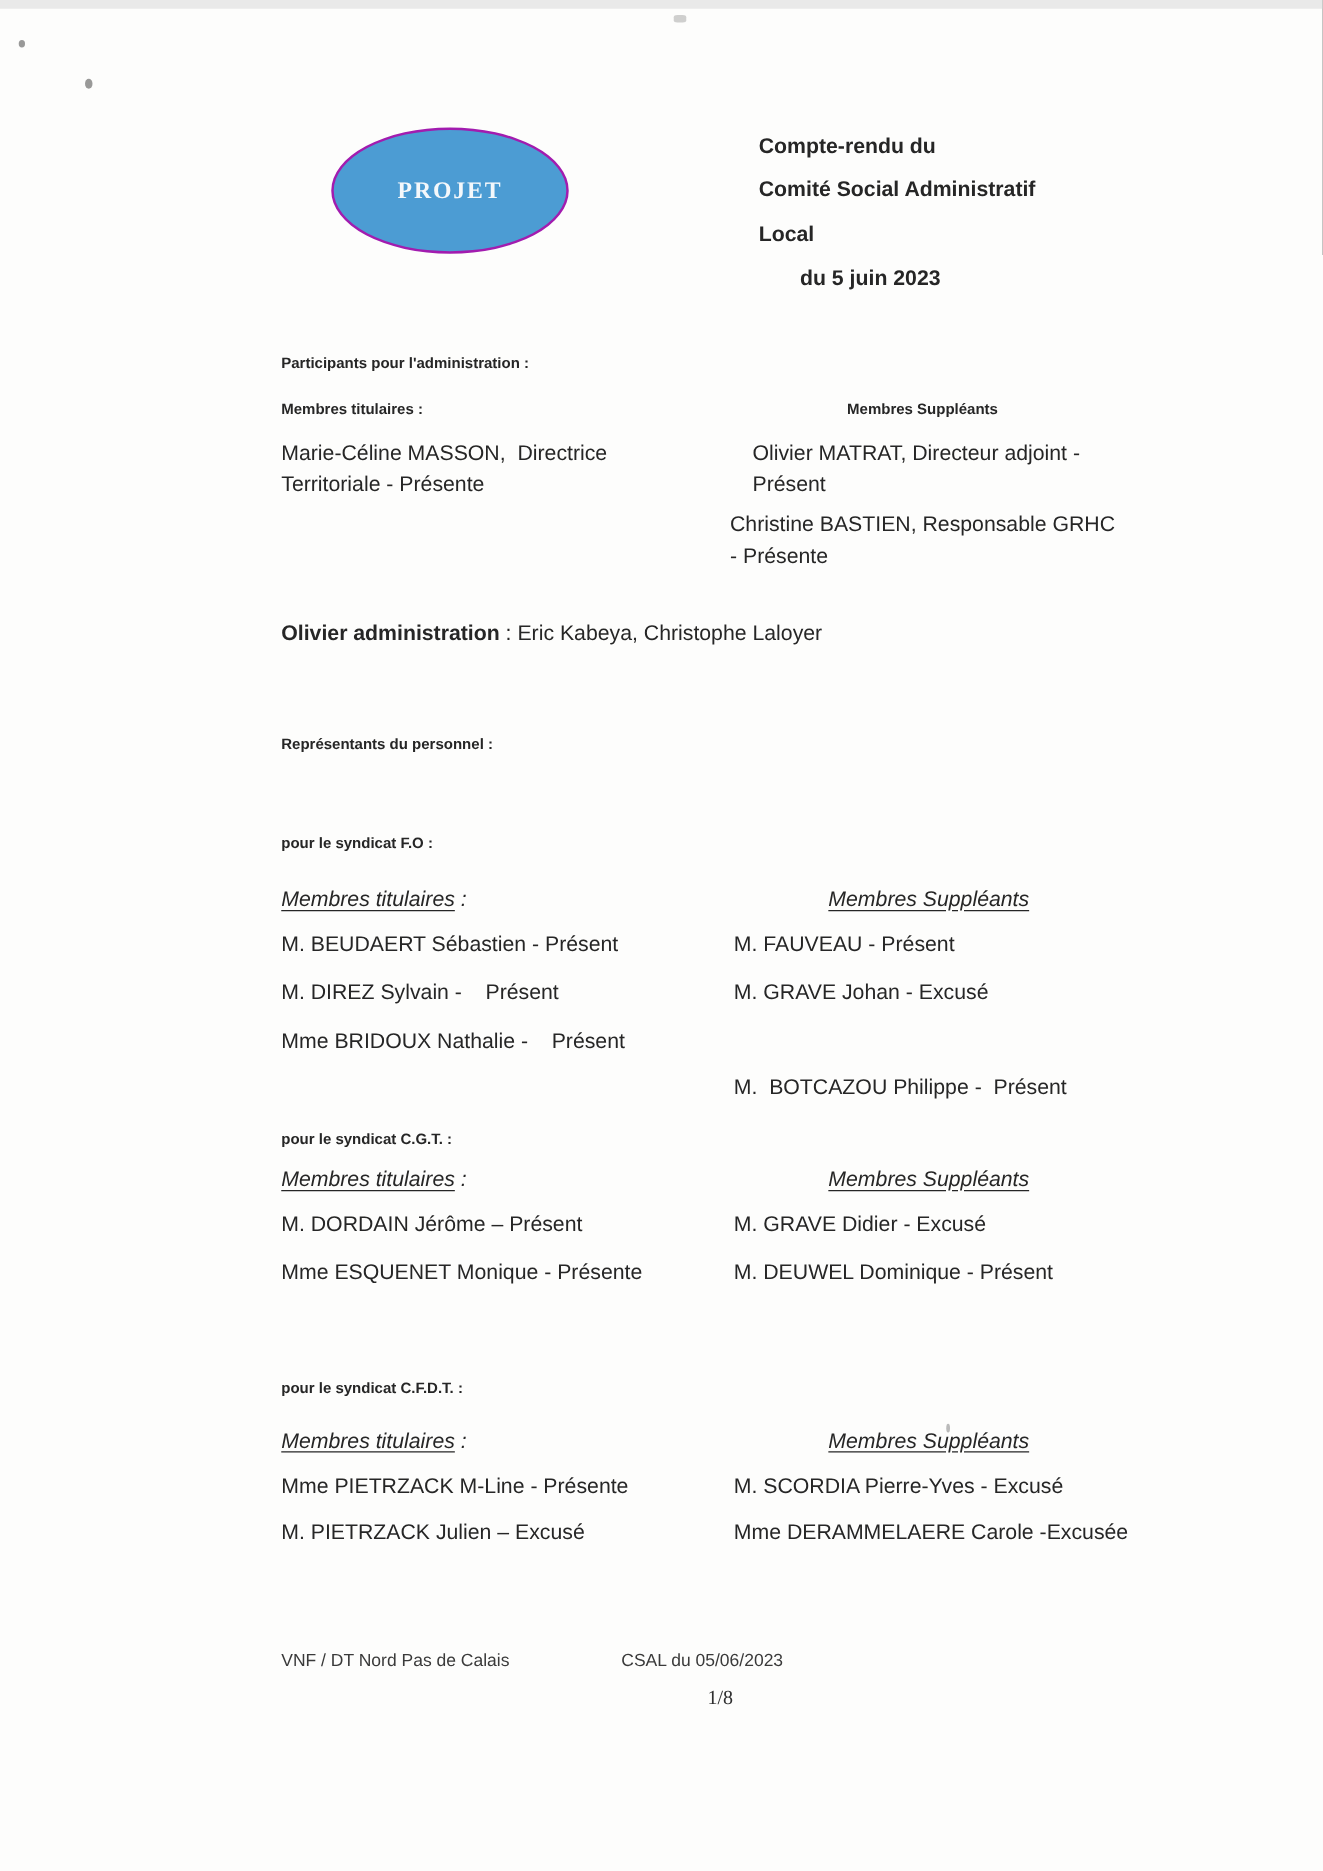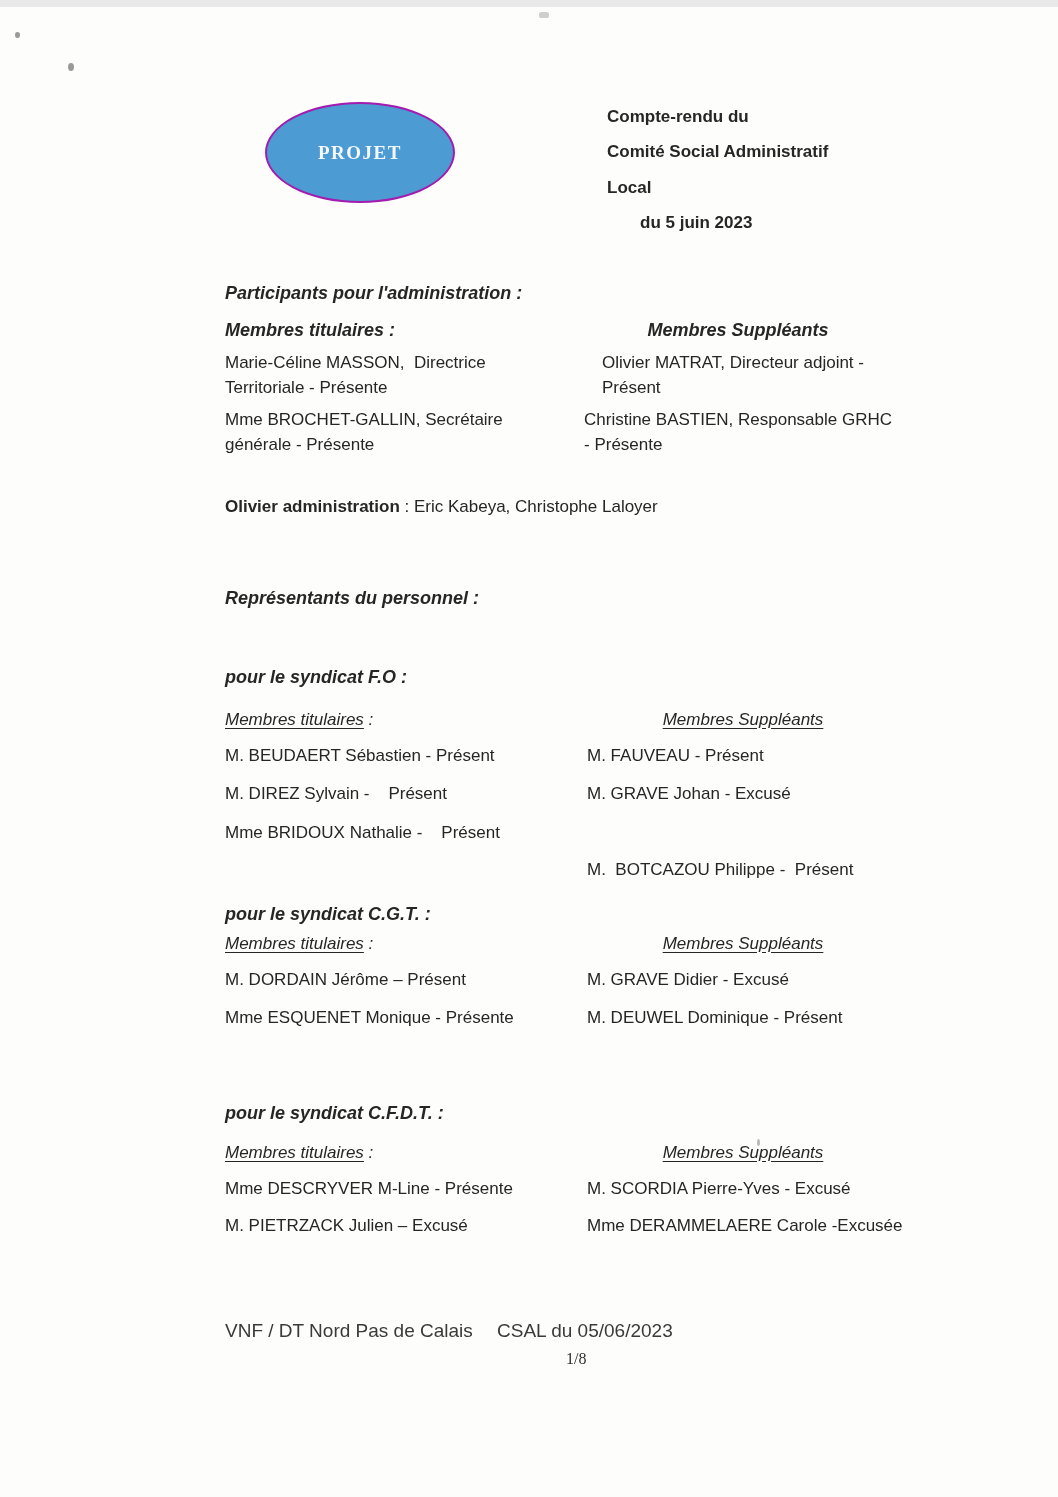--- a/index.html
+++ b/index.html
@@ -23,23 +23,23 @@
   .stamp span {
     font-family:"Liberation Serif","DejaVu Serif",serif;
     font-size:19px; letter-spacing:1.5px; color:#f4f8fb; font-weight:bold;
   }
   
   .t  { font-size:17px; line-height:25px; white-space:pre; }
   .wrap { white-space:pre-wrap; }
   .b  { font-weight:bold; }
   .i  { font-style:italic; }
   .u  { text-decoration:underline; text-underline-offset:3px; }
-  .heading { font-size:18px; font-weight:bold; font-style:italic; white-space:pre; }
+  .heading { font-size:12px; font-weight:bold; white-space:pre; }
   .colhead-right { text-align:center; }
-  .footer-text { font-size:19px; color:#3a3a3a; white-space:pre; }
+  .footer-text { font-size:14px; color:#3a3a3a; white-space:pre; }
   .pagenum { font-family:"Liberation Serif","DejaVu Serif",serif; font-size:16px; color:#2f2f2f; }
 </style>
 </head>
 <body>
 
 <div class="page">
 
   <div class="abs scan-edge"></div>
   <div class="abs speck" style="left:15px;top:32px;width:5px;height:6px;"></div>
   <div class="abs speck" style="left:68px;top:63px;width:6px;height:8px;"></div>
@@ -55,21 +55,20 @@
   <div class="abs t b" style="left:607px;top:175px;">Local</div>
   <div class="abs t b" style="left:607px;top:210px;margin-left:33px;">du 5 juin 2023</div>
 
   <div class="abs heading" style="left:225px;top:283px;">Participants pour l'administration :</div>
 
   <div class="abs heading" style="left:225px;top:320px;">Membres titulaires :</div>
   <div class="abs heading colhead-right" style="left:602px;top:320px;width:272px;">Membres Suppléants</div>
 
   <div class="abs t wrap" style="left:225px;top:350px;width:320px;">Marie-Céline MASSON,  Directrice Territoriale - Présente</div>
   <div class="abs t wrap" style="left:602px;top:350px;width:308px;">Olivier MATRAT, Directeur adjoint - Présent</div>
-  <div class="abs t wrap" style="left:225px;top:407px;width:320px;">Mme BROCHET-GALLIN, Secrétaire générale - Présente</div>
   <div class="abs t wrap" style="left:584px;top:407px;width:308px;">Christine BASTIEN, Responsable GRHC - Présente</div>
 
   <div class="abs t" style="left:225px;top:494px;"><span class="b">Olivier administration</span><span> : Eric Kabeya, Christophe Laloyer</span></div>
 
   <div class="abs heading" style="left:225px;top:588px;">Représentants du personnel :</div>
 
   <div class="abs heading" style="left:225px;top:667px;">pour le syndicat F.O :</div>
   <div class="abs t i" style="left:225px;top:707px;"><span class="u">Membres titulaires</span><span> :</span></div>
   <div class="abs t i colhead-right" style="left:587px;top:707px;width:312px;"><span class="u">Membres Suppléants</span></div>
   <div class="abs t" style="left:225px;top:743px;">M. BEUDAERT Sébastien - Présent</div>
@@ -83,21 +82,21 @@
   <div class="abs t i" style="left:225px;top:931px;"><span class="u">Membres titulaires</span><span> :</span></div>
   <div class="abs t i colhead-right" style="left:587px;top:931px;width:312px;"><span class="u">Membres Suppléants</span></div>
   <div class="abs t" style="left:225px;top:967px;">M. DORDAIN Jérôme – Présent</div>
   <div class="abs t" style="left:587px;top:967px;">M. GRAVE Didier - Excusé</div>
   <div class="abs t" style="left:225px;top:1005px;">Mme ESQUENET Monique - Présente</div>
   <div class="abs t" style="left:587px;top:1005px;">M. DEUWEL Dominique - Présent</div>
 
   <div class="abs heading" style="left:225px;top:1103px;">pour le syndicat C.F.D.T. :</div>
   <div class="abs t i" style="left:225px;top:1140px;"><span class="u">Membres titulaires</span><span> :</span></div>
   <div class="abs t i colhead-right" style="left:587px;top:1140px;width:312px;"><span class="u">Membres Suppléants</span></div>
-  <div class="abs t" style="left:225px;top:1176px;">Mme DESCRYVER M-Line - Présente</div>
+  <div class="abs t" style="left:225px;top:1176px;">Mme PIETRZACK M-Line - Présente</div>
   <div class="abs t" style="left:587px;top:1176px;">M. SCORDIA Pierre-Yves - Excusé</div>
   <div class="abs t" style="left:225px;top:1213px;">M. PIETRZACK Julien – Excusé</div>
   <div class="abs t" style="left:587px;top:1213px;">Mme DERAMMELAERE Carole -Excusée</div>
 
   <div class="abs footer-text" style="left:225px;top:1320px;">VNF / DT Nord Pas de Calais</div>
   <div class="abs footer-text" style="left:497px;top:1320px;">CSAL du 05/06/2023</div>
   <div class="abs pagenum" style="left:566px;top:1350px;">1/8</div>
 
 </div>
 

